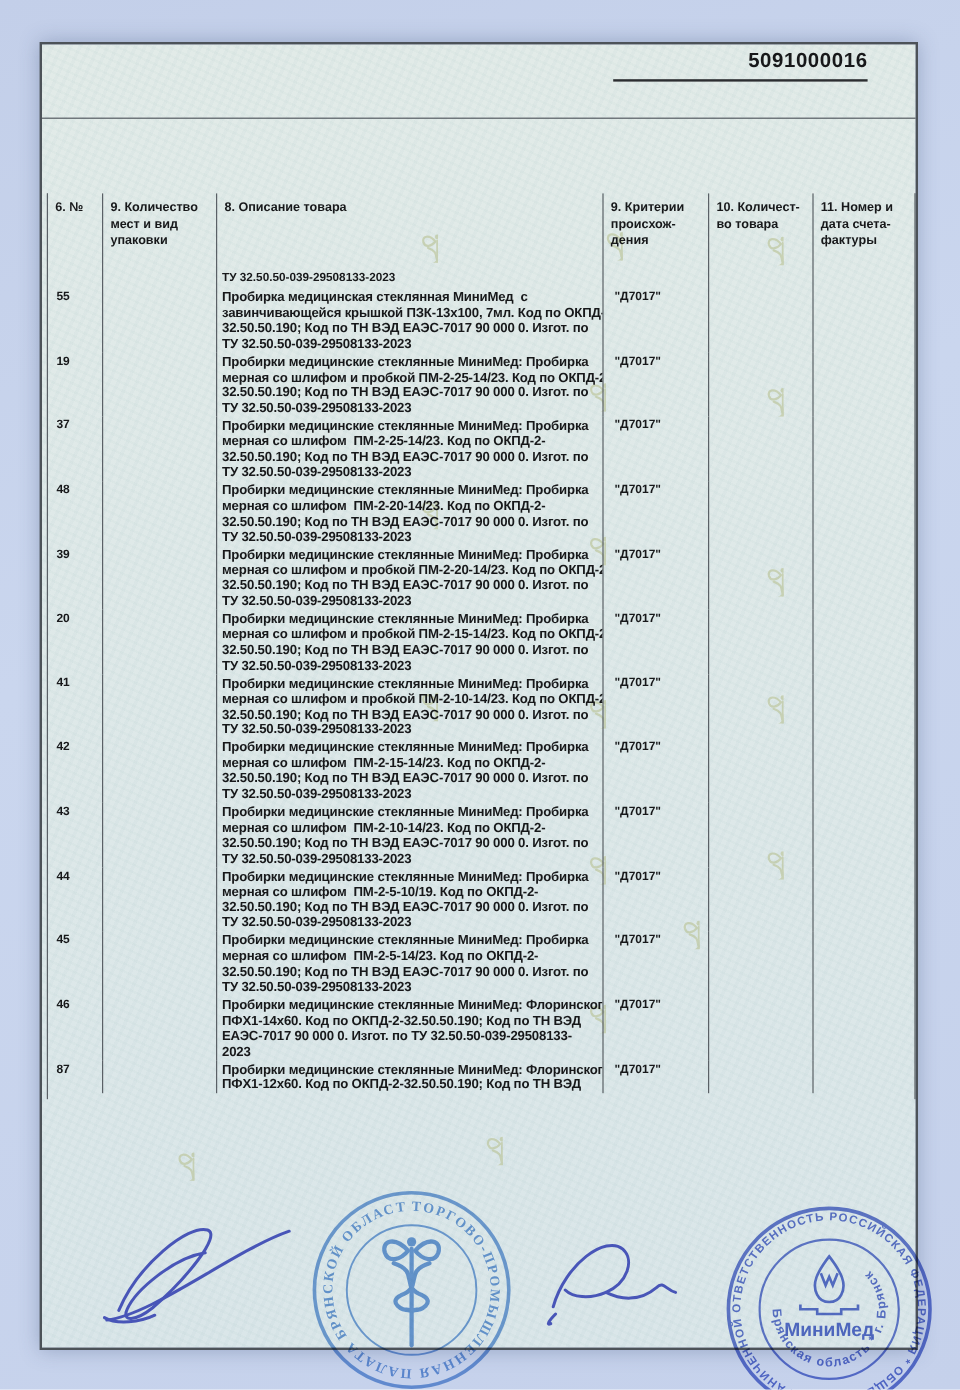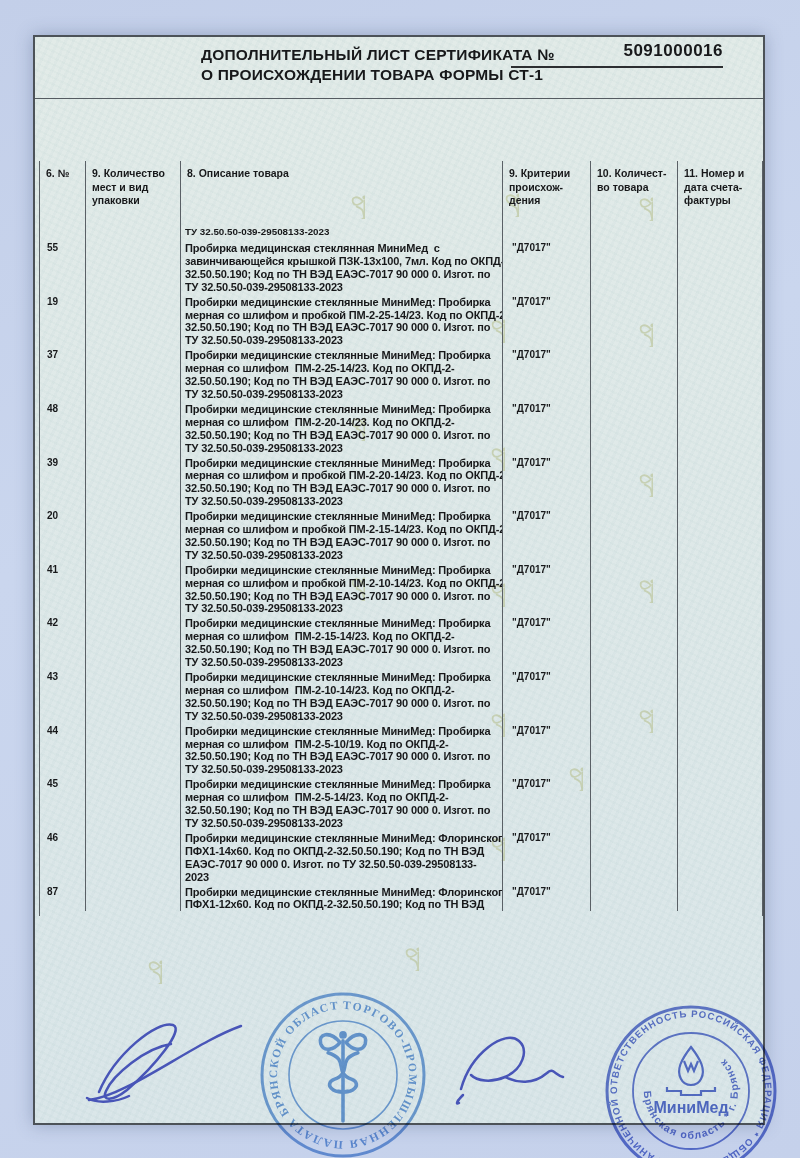--- a/index.html
+++ b/index.html
@@ -113,22 +113,20 @@
       </svg>
       <svg class="wm" width="32" height="54" viewBox="-20 -34 40 70" style="left: 352px; top: 880px;">
         <use href="#cad"></use>
       </svg>
       <svg class="wm" width="32" height="54" viewBox="-20 -34 40 70" style="left: 95px; top: 893px;">
         <use href="#cad"></use>
       </svg>
     </div>
 
   <div class="title-block layer">
-    <div class="title-lines"><span>ДОПОЛНИТЕЛЬНЫЙ ЛИСТ СЕРТИФИКАТА №</span>
-<span>О ПРОИСХОЖДЕНИИ ТОВАРА ФОРМЫ СТ-1</span></div>
     <div class="cert-num-wrap">
       <span class="cert-num">5091000016</span>
     </div>
   </div>
 
   <div class="ct-grid layer" id="ct-grid">
     <div class="cell c1 hcell">6. №</div>
     <div class="cell c2 hcell">9. Количество
 мест и вид
 упаковки</div>

